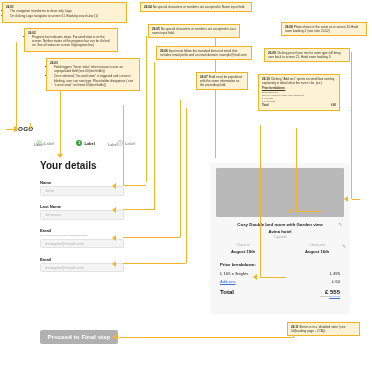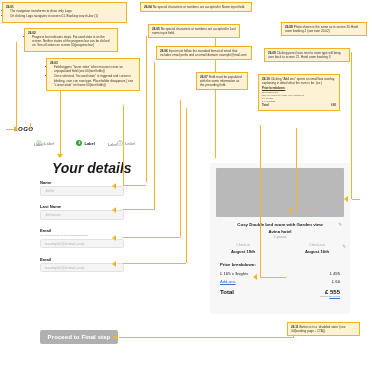--- a/index.html
+++ b/index.html
@@ -59,22 +59,22 @@
   .dot { width: 6px; height: 6px; border-radius: 50%;
          display: flex; align-items: center; justify-content: center;
          font-size: 3.4px; color: #fff; font-weight: bold; }
   .dot.done   { background: #cfe7cf; color: #cfe7cf; }
   .dot.active { background: #36a336; }
   .dot.todo   { background: #fff; border: .6px solid #c9c9c9; color: #bdbdbd; }
   .step-label { font-size: 4px; font-weight: bold; color: #9b9b9b; }
   .step.active .step-label { color: #1c1c1c; }
 
   .sect-title {
-    position: absolute; left: 52px; top: 160px;
-    font-size: 14px; font-style: italic; font-weight: bold; color: #1b1b1b;
+    position: absolute; left: 40px; top: 160px;
+    font-size: 10px; font-weight: bold; color: #1b1b1b;
   }
 
   .form { position: absolute; left: 40px; top: 180px; width: 84px; }
   .fgroup { margin-bottom: 8.5px; }
   .flabel { font-size: 4.2px; font-weight: bold; color: #1b1b1b; margin-bottom: 1px; }
   .fhint  { font-size: 2.5px; color: #9a9a9a; margin-bottom: 1.5px; }
   .finput {
     height: 9.5px; background: #f4f4f4; border: .5px solid #e2e2e2;
     border-radius: 1.5px; display: flex; align-items: center;
     padding-left: 4px; font-size: 4.2px; color: #b4b4b4;

